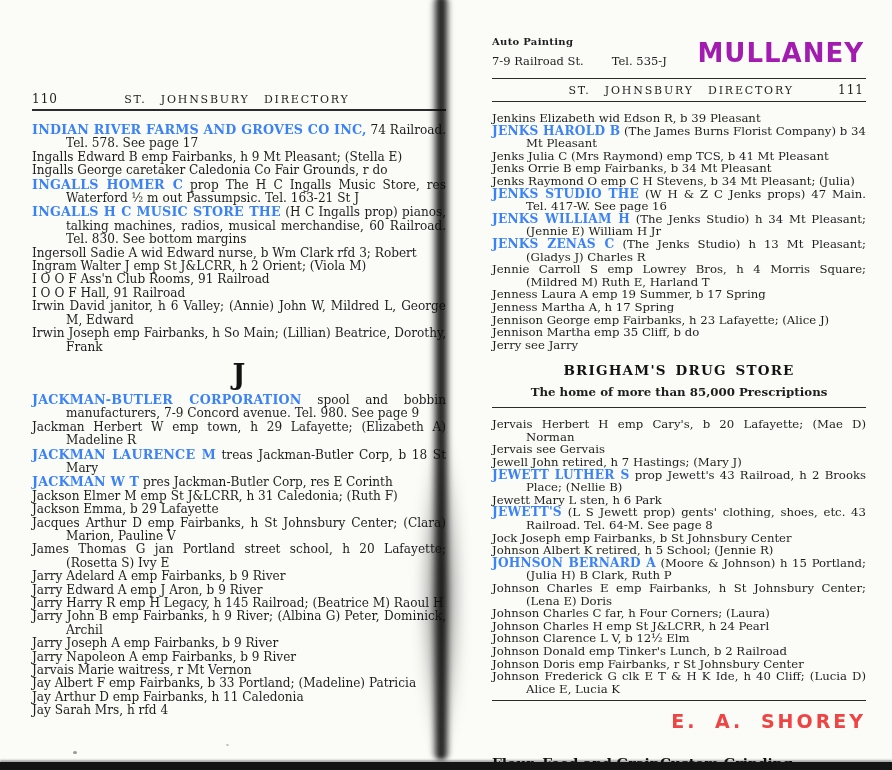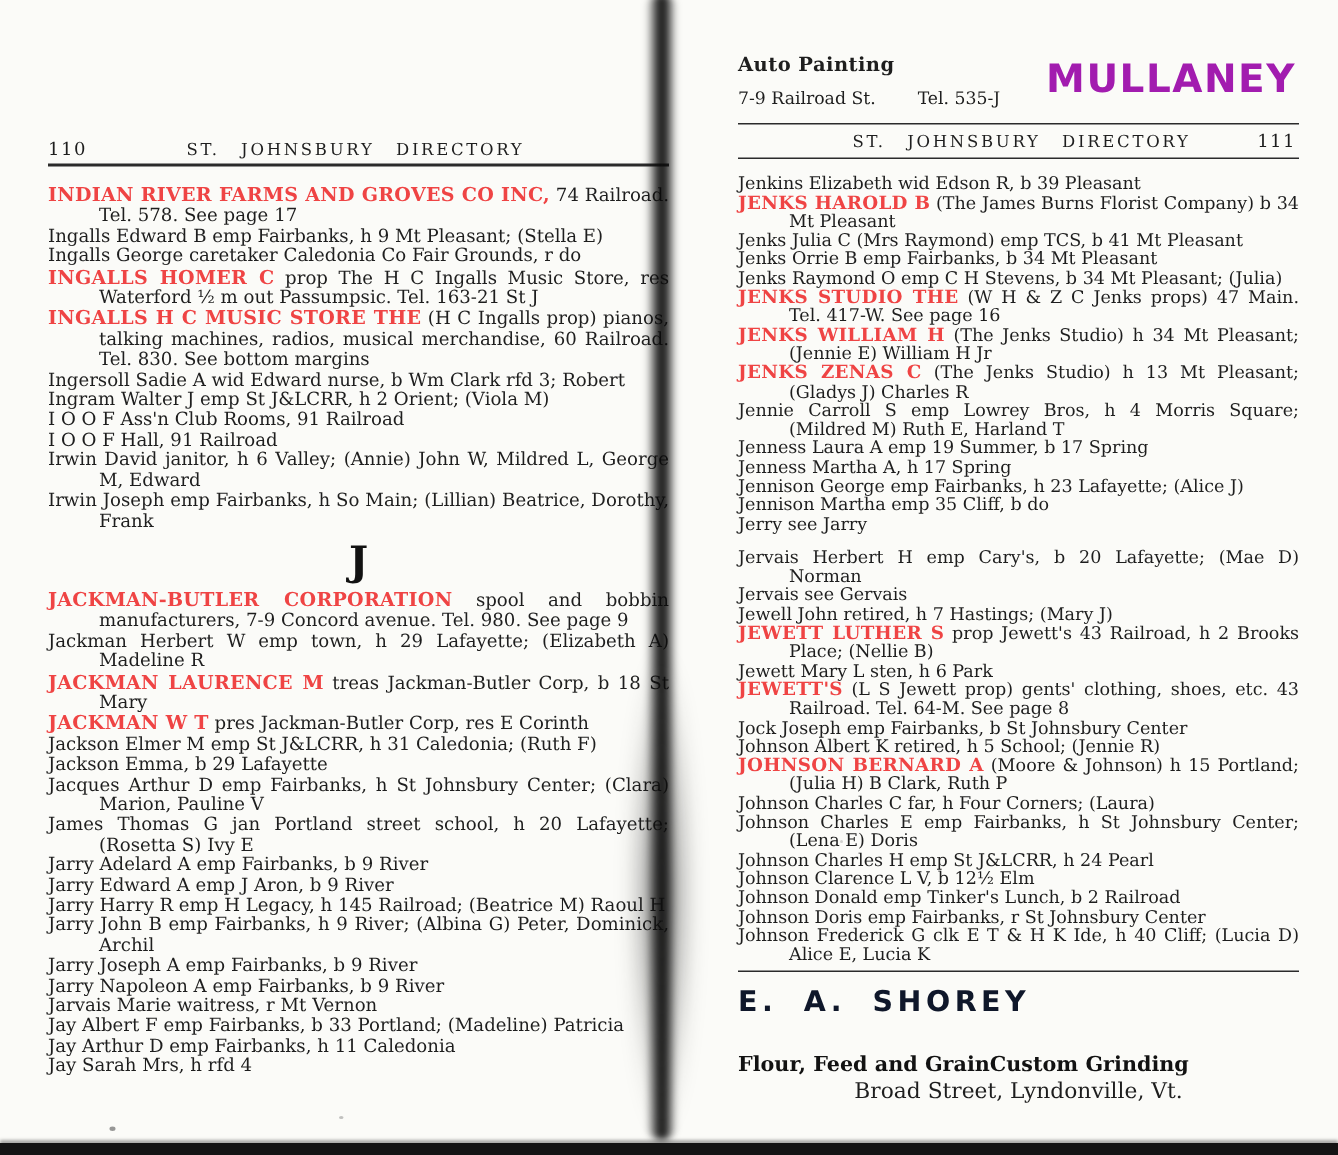--- a/index.html
+++ b/index.html
@@ -18,27 +18,27 @@
   .page-num { font-size:12px; letter-spacing:1px; }
   .header-title { flex:1; text-align:center; font-size:11px; letter-spacing:1.8px; word-spacing:9px; }
   .header-spacer { width:30px; }
 
   .entries { margin-top:12px; }
   .entry {
     font-size:12.1px; line-height:13.4px;
     text-align:justify;
     padding-left:34px; text-indent:-34px;
   }
-  .entry b { font-size:12.7px; letter-spacing:0.2px; color:#ef4444; }
+  .entry b { font-size:12.7px; letter-spacing:0.2px; color:#3b82f6; }
   .section-letter { text-align:center; font-size:27px; font-weight:bold; margin:5px 0 3px; color:#121212; }
 
   
   .right-page { position:absolute; left:492px; top:28px; width:374px; }
   .ad-top { display:flex; justify-content:space-between; align-items:flex-start; padding:8px 2px 10px 0; }
-  .ad-top .l1 { font-weight:bold; font-size:13px; margin-bottom:7px; letter-spacing:0.3px; }
+  .ad-top .l1 { font-weight:bold; font-size:10px; margin-bottom:7px; letter-spacing:0.3px; }
   .ad-top .l2 { font-size:11.5px; }
   .ad-top .tel { margin-left:28px; }
   .brand { font-family:"DejaVu Sans", sans-serif; font-weight:bold; font-size:26px; letter-spacing:1px; margin-top:2px; color:#a21caf; }
 
   .right-header {
     display:flex; align-items:baseline;
     border-top:1.5px solid #2b2b2b; border-bottom:1.5px solid #2b2b2b;
     padding:4px 2px 4px 2px;
   }
   .right-page .entries { margin-top:10px; }
@@ -46,21 +46,21 @@
   .right-page .entry b { font-size:12.2px; }
 
   .ad-mid {
     border-bottom:1.5px solid #2b2b2b;
     text-align:center; padding:7px 0 8px; margin-top:4px; margin-bottom:2px;
   }
   .ad-mid .t1 { font-weight:bold; font-size:13.5px; letter-spacing:1.2px; word-spacing:3px; color:#121212; }
   .ad-mid .t2 { font-weight:bold; font-size:11.8px; margin-top:7px; }
 
   .ad-bottom { border-top:1.5px solid #2b2b2b; margin-top:5px; padding-top:9px; }
-  .shorey-title { text-align:left; font-family:"DejaVu Sans", sans-serif; font-weight:bold; font-size:19px; letter-spacing:3px; word-spacing:8px; color:#0f172a; }
+  .shorey-title { text-align:right; font-family:"DejaVu Sans", sans-serif; font-weight:bold; font-size:19px; letter-spacing:3px; word-spacing:8px; color:#ef4444; }
   .shorey-row { display:flex; justify-content:flex-start; font-weight:bold; font-size:13.8px; margin-top:23px; color:#121212; }
   .shorey-addr { text-align:center; font-size:14.5px; margin-top:2px; }
 
   
   .gutter {
     position:absolute; left:431px; top:-4px; width:20px; height:764px;
     background:linear-gradient(to right, transparent, rgba(10,10,10,0.88) 40%, rgba(10,10,10,0.95) 60%, transparent);
     filter:blur(2.5px); border-radius:10px;
   }
   .gutter-wide {
@@ -193,20 +193,24 @@
 
       <p class="entry"><span>Jenness Martha A, h 17 Spring</span></p>
 
       <p class="entry"><span>Jennison George emp Fairbanks, h 23 Lafayette; (Alice J)</span></p>
 
       <p class="entry"><span>Jennison Martha emp 35 Cliff, b do</span></p>
 
       <p class="entry"><span>Jerry see Jarry</span></p>
     </div>
 
+  <div class="ad-mid">
+    <div class="t1">BRIGHAM'S DRUG STORE</div>
+    <div class="t2">The home of more than 85,000 Prescriptions</div>
+  </div>
 
   <div class="entries">
 
       <p class="entry"><span>Jervais Herbert H emp Cary's, b 20 Lafayette; (Mae D) Norman</span></p>
 
       <p class="entry"><span>Jervais see Gervais</span></p>
 
       <p class="entry"><span>Jewell John retired, h 7 Hastings; (Mary J)</span></p>
 
       <p class="entry"><b>JEWETT LUTHER S</b><span> prop Jewett's 43 Railroad, h 2 Brooks Place; (Nellie B)</span></p>
@@ -214,23 +218,23 @@
       <p class="entry"><span>Jewett Mary L sten, h 6 Park</span></p>
 
       <p class="entry"><b>JEWETT'S</b><span> (L S Jewett prop) gents' clothing, shoes, etc. 43 Railroad. Tel. 64-M. See page 8</span></p>
 
       <p class="entry"><span>Jock Joseph emp Fairbanks, b St Johnsbury Center</span></p>
 
       <p class="entry"><span>Johnson Albert K retired, h 5 School; (Jennie R)</span></p>
 
       <p class="entry"><b>JOHNSON BERNARD A</b><span> (Moore &amp; Johnson) h 15 Portland; (Julia H) B Clark, Ruth P</span></p>
 
+      <p class="entry"><span>Johnson Charles E emp Fairbanks, h St Johnsbury Center; (Lena E) Doris</span></p>
+
       <p class="entry"><span>Johnson Charles C far, h Four Corners; (Laura)</span></p>
-
-      <p class="entry"><span>Johnson Charles E emp Fairbanks, h St Johnsbury Center; (Lena E) Doris</span></p>
 
       <p class="entry"><span>Johnson Charles H emp St J&amp;LCRR, h 24 Pearl</span></p>
 
       <p class="entry"><span>Johnson Clarence L V, b 12½ Elm</span></p>
 
       <p class="entry"><span>Johnson Donald emp Tinker's Lunch, b 2 Railroad</span></p>
 
       <p class="entry"><span>Johnson Doris emp Fairbanks, r St Johnsbury Center</span></p>
 
       <p class="entry"><span>Johnson Frederick G clk E T &amp; H K Ide, h 40 Cliff; (Lucia D) Alice E, Lucia K</span></p>

